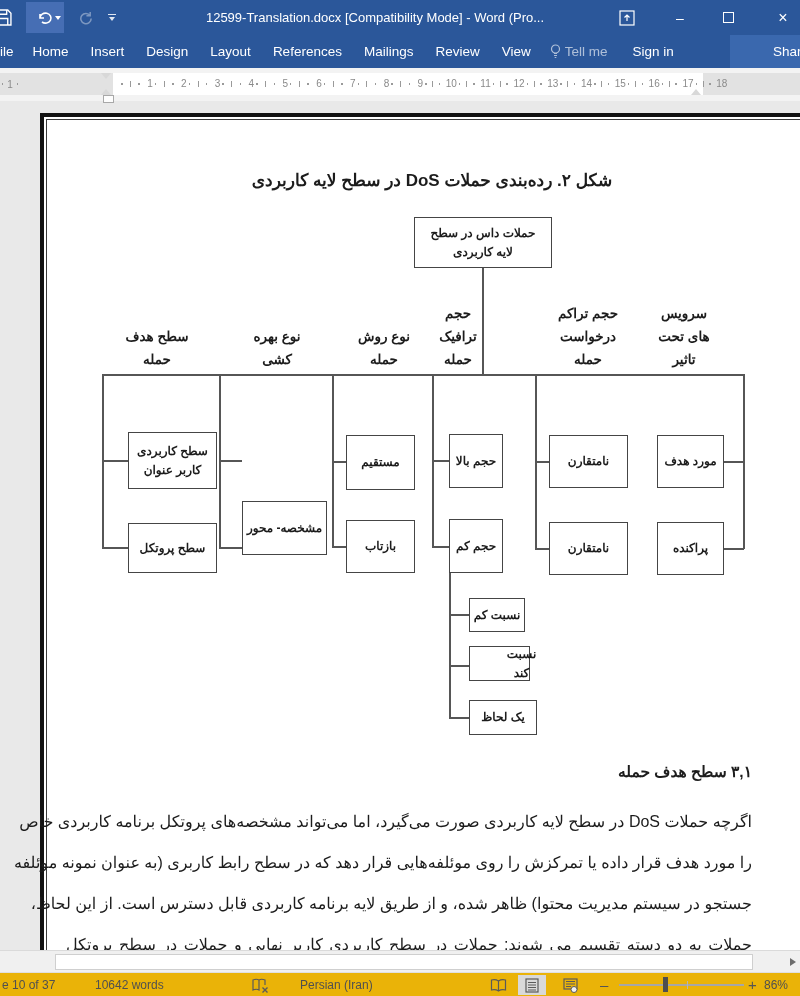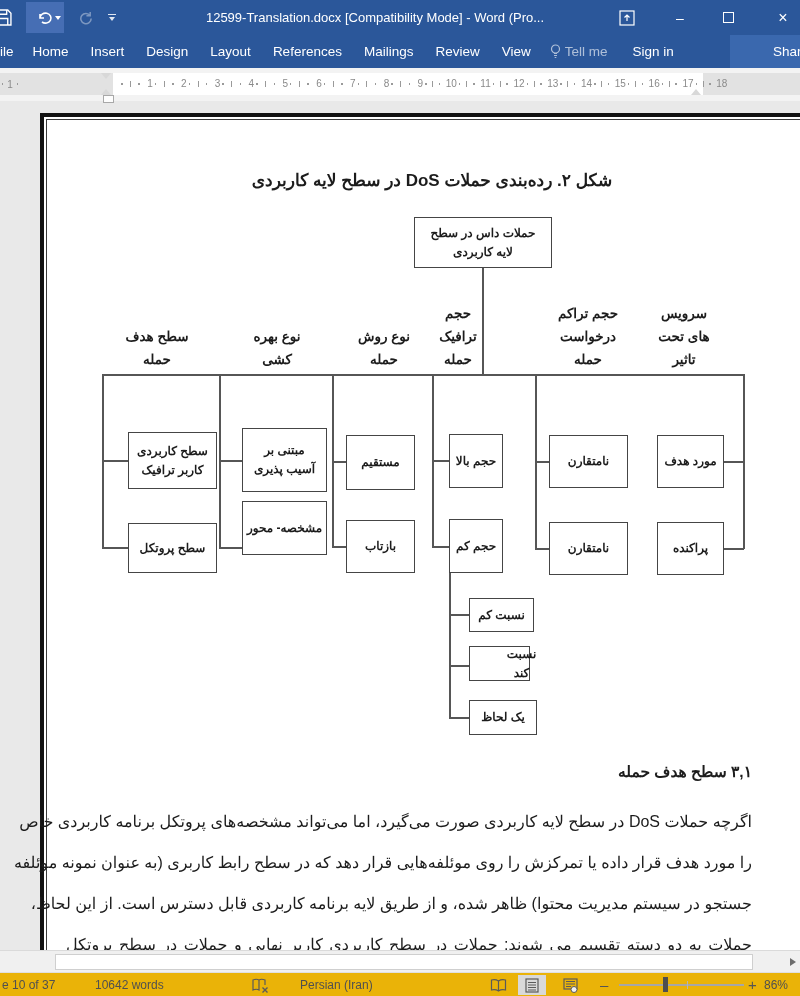--- a/index.html
+++ b/index.html
@@ -331,34 +331,32 @@
 ترافیک
 حمله</div>
     <div class="dhdr fa" style="left:503px;top:189px;width:90px;">حجم تراکم
 درخواست
 حمله</div>
     <div class="dhdr fa" style="left:599px;top:189px;width:90px;">سرویس
 های تحت
 تاثیر</div>
 
     <div class="dbox fa" style="left:88px;top:319px;width:89px;height:57px;">سطح کاربردی
-کاربر ترافیک</div>
+کاربر عنوان</div>
     <div class="dbox fa" style="left:88px;top:410px;width:89px;height:50px;">سطح پروتکل</div>
-    <div class="dbox fa" style="left:202px;top:315px;width:85px;height:64px;">مبتنی بر
-آسیب پذیری</div>
     <div class="dbox fa" style="left:202px;top:388px;width:85px;height:54px;">مشخصه- محور</div>
     <div class="dbox fa" style="left:306px;top:322px;width:69px;height:55px;">مستقیم</div>
     <div class="dbox fa" style="left:306px;top:407px;width:69px;height:53px;">بازتاب</div>
     <div class="dbox fa" style="left:409px;top:321px;width:54px;height:54px;">حجم بالا</div>
     <div class="dbox fa" style="left:409px;top:406px;width:54px;height:54px;">حجم کم</div>
     <div class="dbox fa" style="left:509px;top:322px;width:79px;height:53px;">نامتقارن</div>
     <div class="dbox fa" style="left:509px;top:409px;width:79px;height:53px;">نامتقارن</div>
     <div class="dbox fa" style="left:617px;top:322px;width:67px;height:53px;">مورد هدف</div>
     <div class="dbox fa" style="left:617px;top:409px;width:67px;height:53px;">پراکنده</div>
-    <div class="dbox fa" style="left:429px;top:485px;width:65px;height:34px;">نسبت کم</div>
+    <div class="dbox fa" style="left:429px;top:485px;width:56px;height:34px;">نسبت کم</div>
     <div class="dbox fa" style="left:429px;top:533px;width:61px;height:35px;padding-left:44px;">نسبت کند</div>
     <div class="dbox fa" style="left:429px;top:587px;width:68px;height:35px;">یک لحاظ</div>
 
     <div id="sec-heading" class="fa">۳,۱ سطح هدف حمله</div>
     <div id="body-text" class="fa">
       <div class="bline">اگرچه حملات DoS در سطح لایه کاربردی صورت می‌گیرد، اما می‌تواند مشخصه‌های پروتکل برنامه کاربردی خاص</div>
       <div class="bline">را مورد هدف قرار داده یا تمرکزش را روی موئلفه‌هایی قرار دهد که در سطح رابط کاربری (به عنوان نمونه موئلفه</div>
       <div class="bline">جستجو در سیستم مدیریت محتوا) ظاهر شده، و از طریق لایه برنامه کاربردی قابل دسترس است. از این لحاظ،</div>
       <div class="bline">حملات به دو دسته تقسیم می شوند: حملات در سطح کاربردی کاربر نهایی و حملات در سطح پروتکل</div>
     </div>

